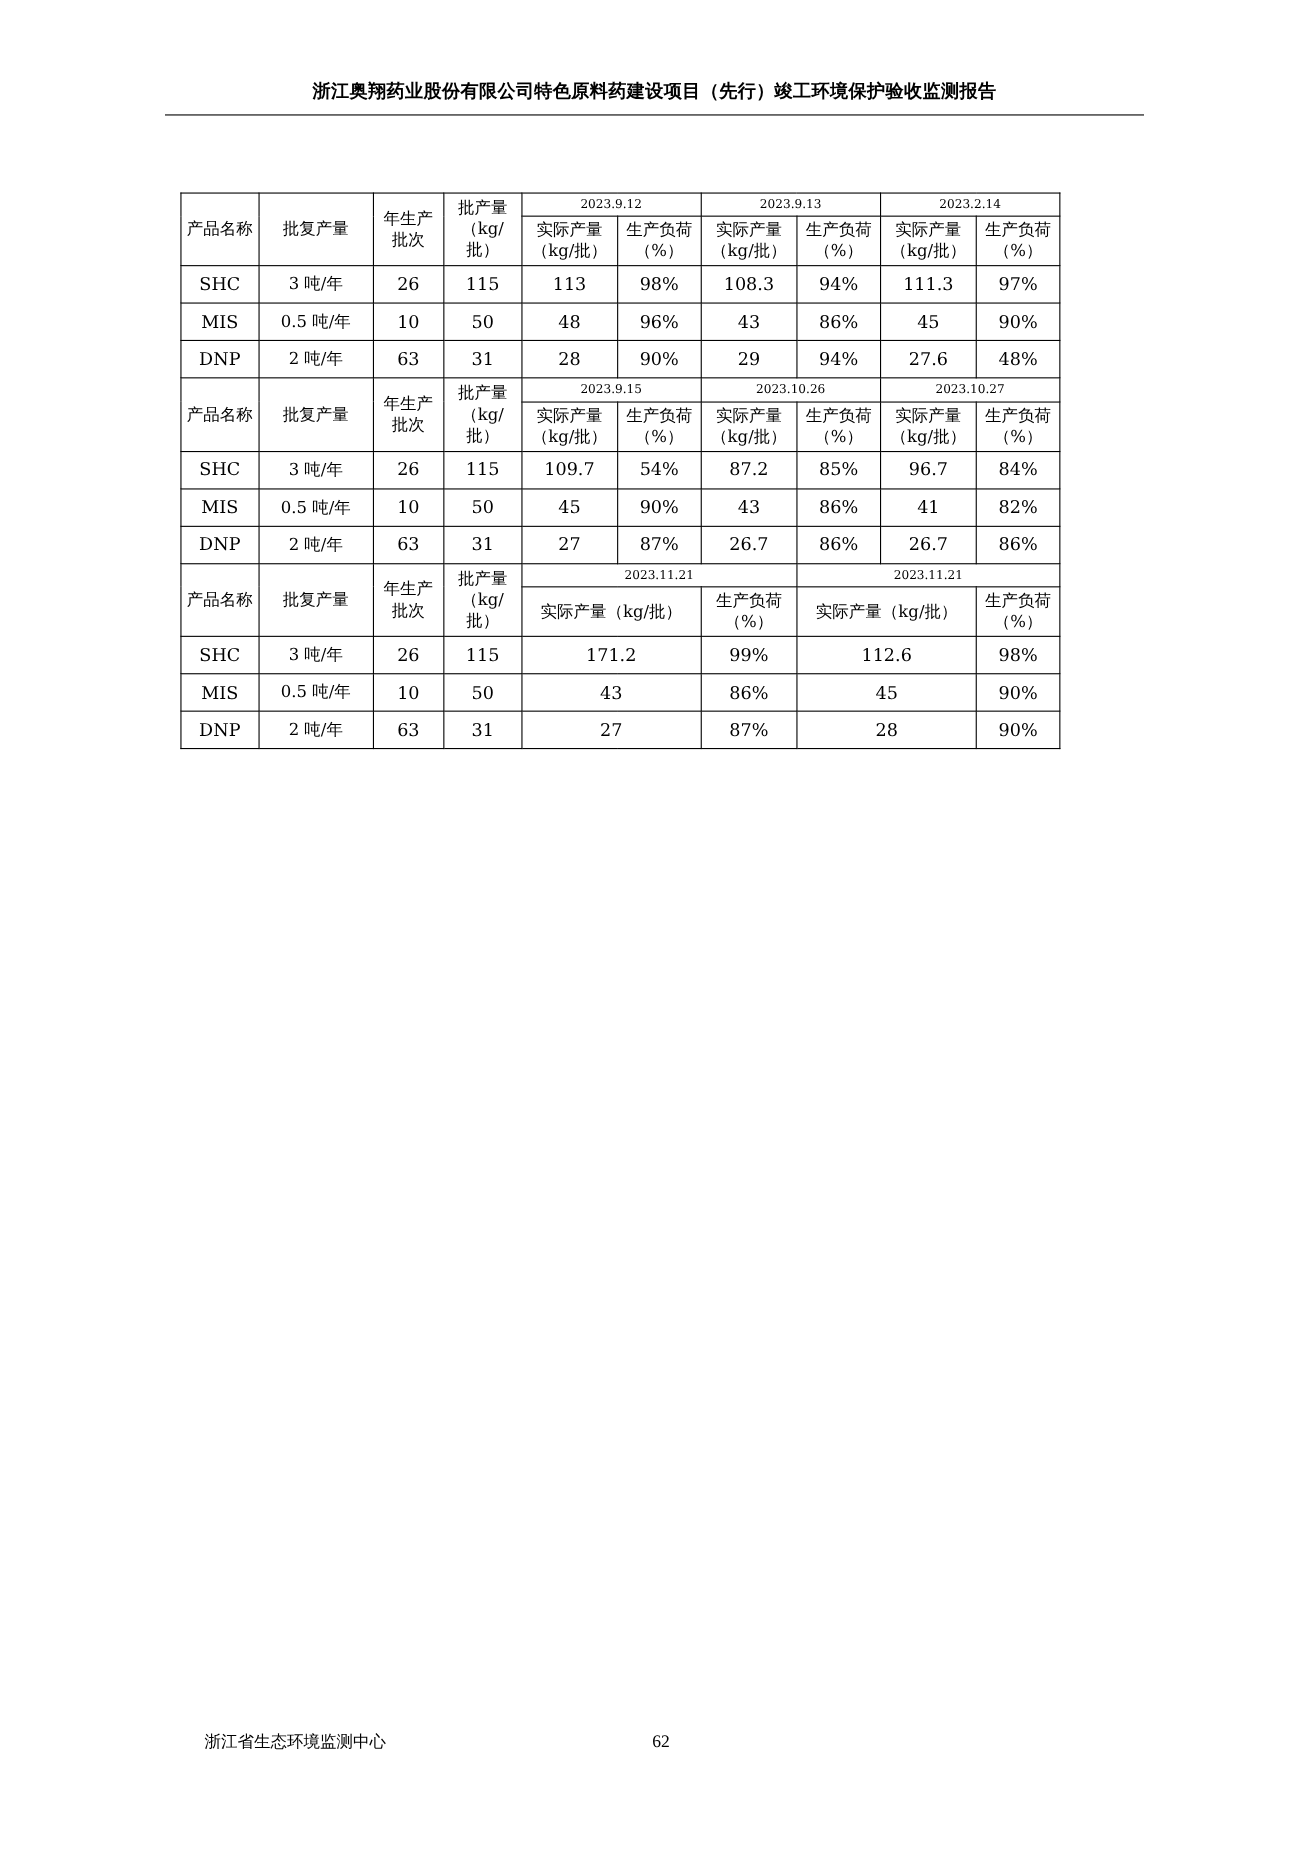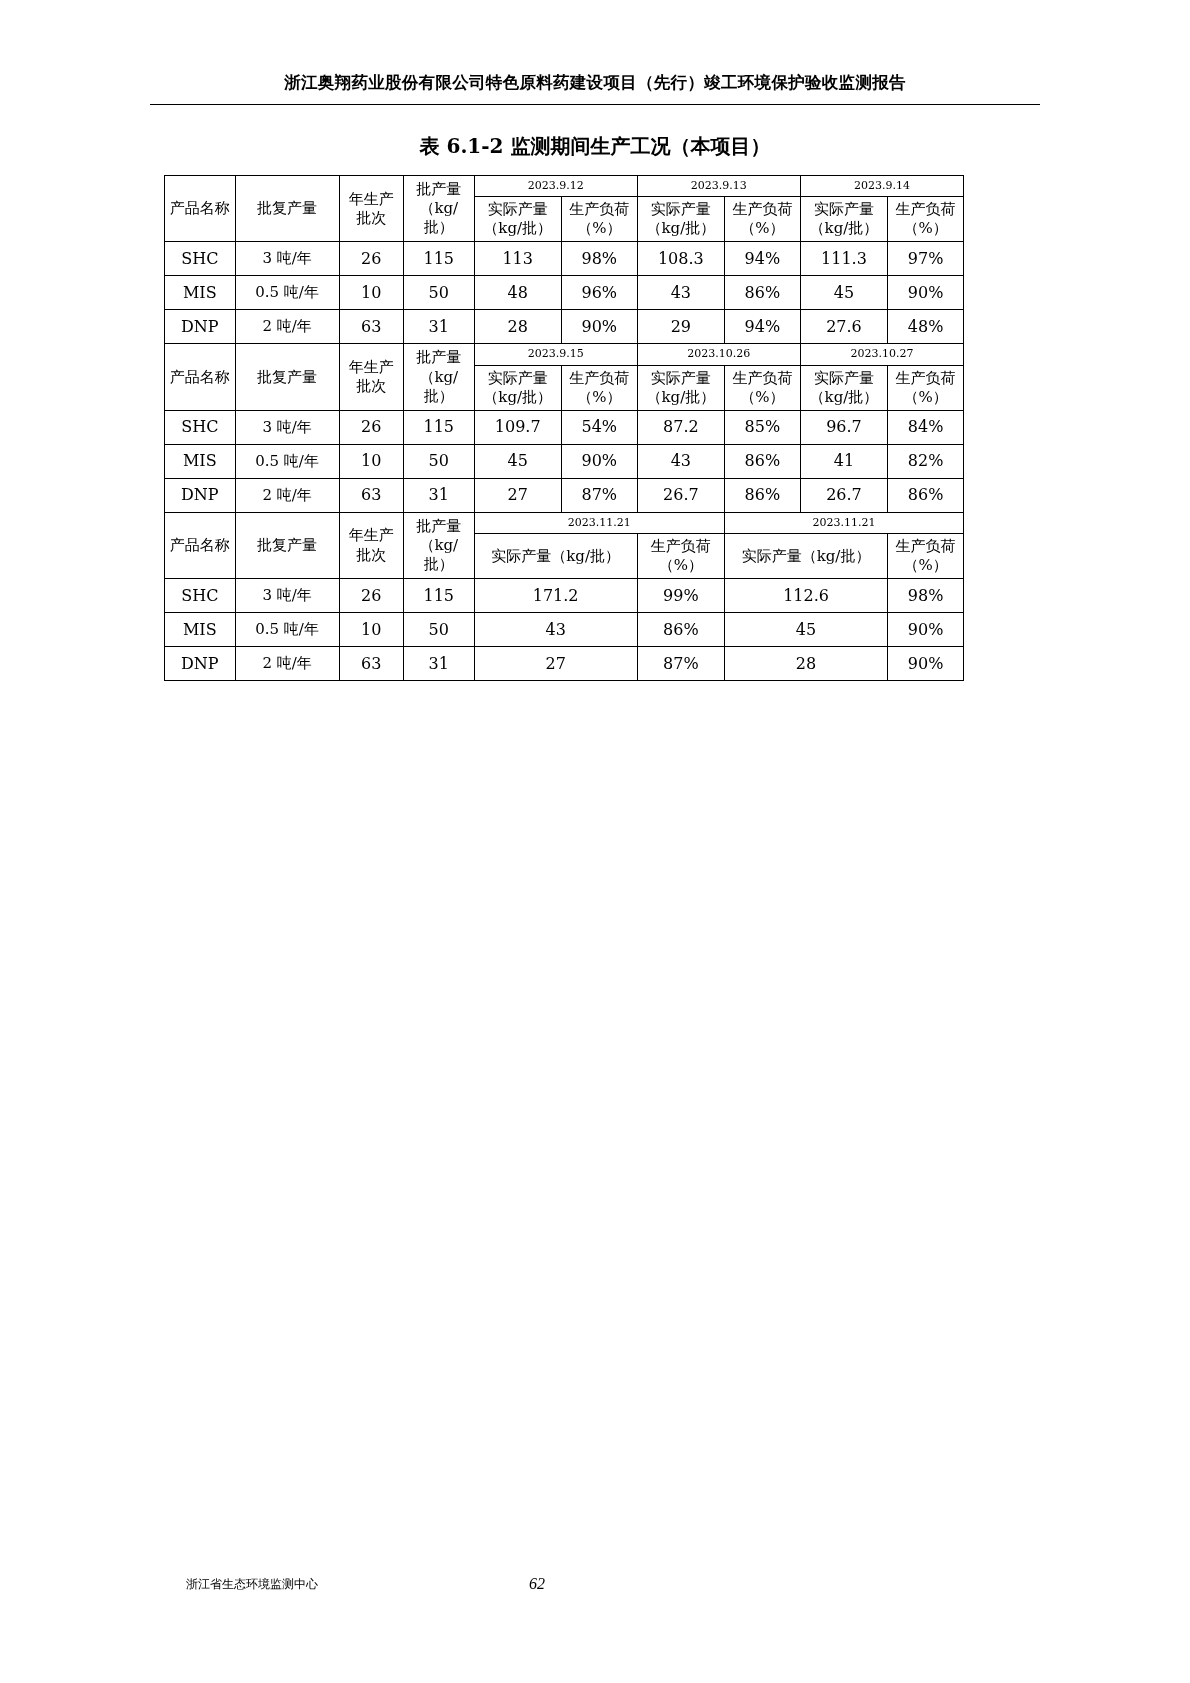--- a/index.html
+++ b/index.html
@@ -75,41 +75,39 @@
     font-size: 11px;
   }
   .th-small {
     font-size: 15px;
   }
   .row-h { height: 34px; }
   .footer-left {
     position: absolute;
     bottom: 90px;
     left: 186px;
-    font-size: 12px;
+    font-size: 15px;
     font-family: Liberation Mono, monospace;
   }
   .footer-page {
     position: absolute;
     bottom: 90px;
-    left: 529px;
+    left: 593px;
     font-size: 16px;
     font-family: "Liberation Serif", "DejaVu Serif", serif;
-    font-style: italic;
   }
 </style>
 </head>
 <body>
 
 <div class="page">
 
   <div class="header">浙江奥翔药业股份有限公司特色原料药建设项目（先行）竣工环境保护验收监测报告</div>
   <div class="header-rule"></div>
 
-  <div class="table-title">表 6.1-2 监测期间生产工况（本项目）</div>
 
   <table class="grid">
     <colgroup>
       <col style="width:68px">
       <col style="width:100px">
       <col style="width:62px">
       <col style="width:68px">
       <col style="width:84px">
       <col style="width:73px">
       <col style="width:84px">
@@ -119,21 +117,21 @@
     </colgroup>
     <tbody>
 
       <tr>
         <td rowspan="2" class="th-small">产品名称</td>
         <td rowspan="2" class="th-small">批复产量</td>
         <td rowspan="2" class="th-small">年生产批次</td>
         <td rowspan="2" class="th-small">批产量（kg/批）</td>
         <td colspan="2" class="datehead">2023.9.12</td>
         <td colspan="2" class="datehead">2023.9.13</td>
-        <td colspan="2" class="datehead">2023.9.14</td>
+        <td colspan="2" class="datehead">2023.2.14</td>
       </tr>
       <tr>
         <td class="th-small">实际产量（kg/批）</td>
         <td class="th-small">生产负荷（%）</td>
         <td class="th-small">实际产量（kg/批）</td>
         <td class="th-small">生产负荷（%）</td>
         <td class="th-small">实际产量（kg/批）</td>
         <td class="th-small">生产负荷（%）</td>
       </tr>
 

